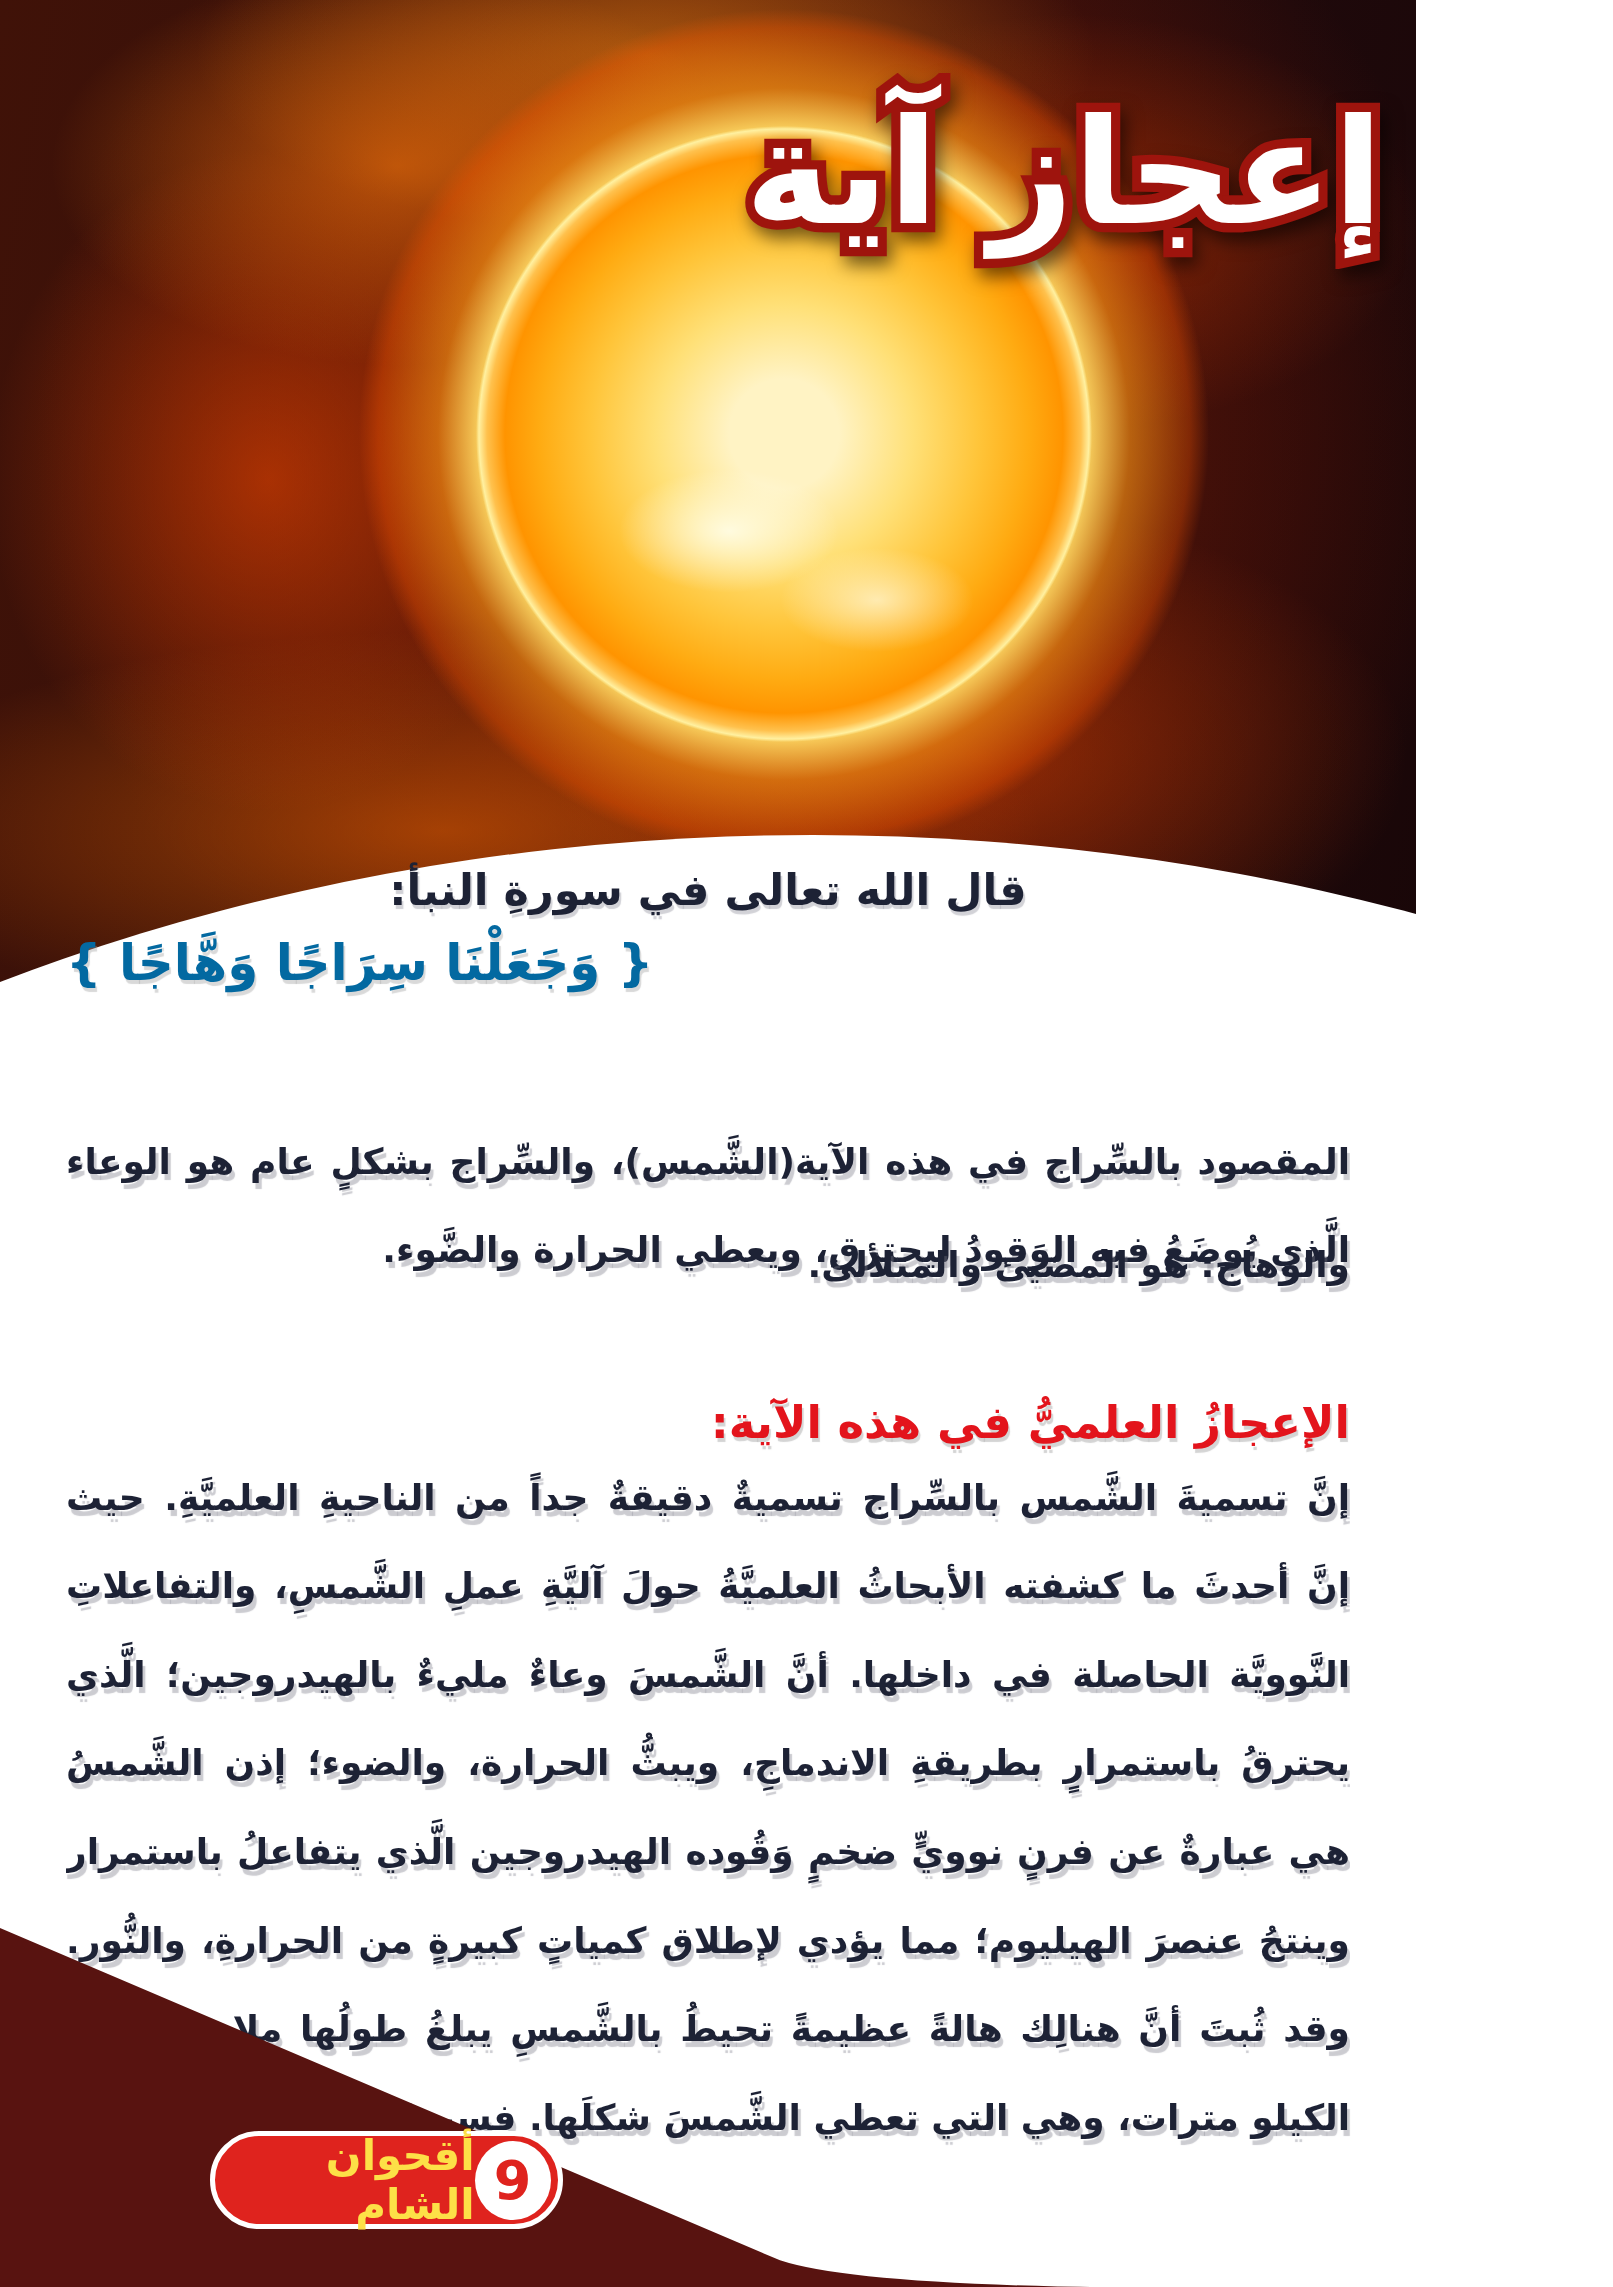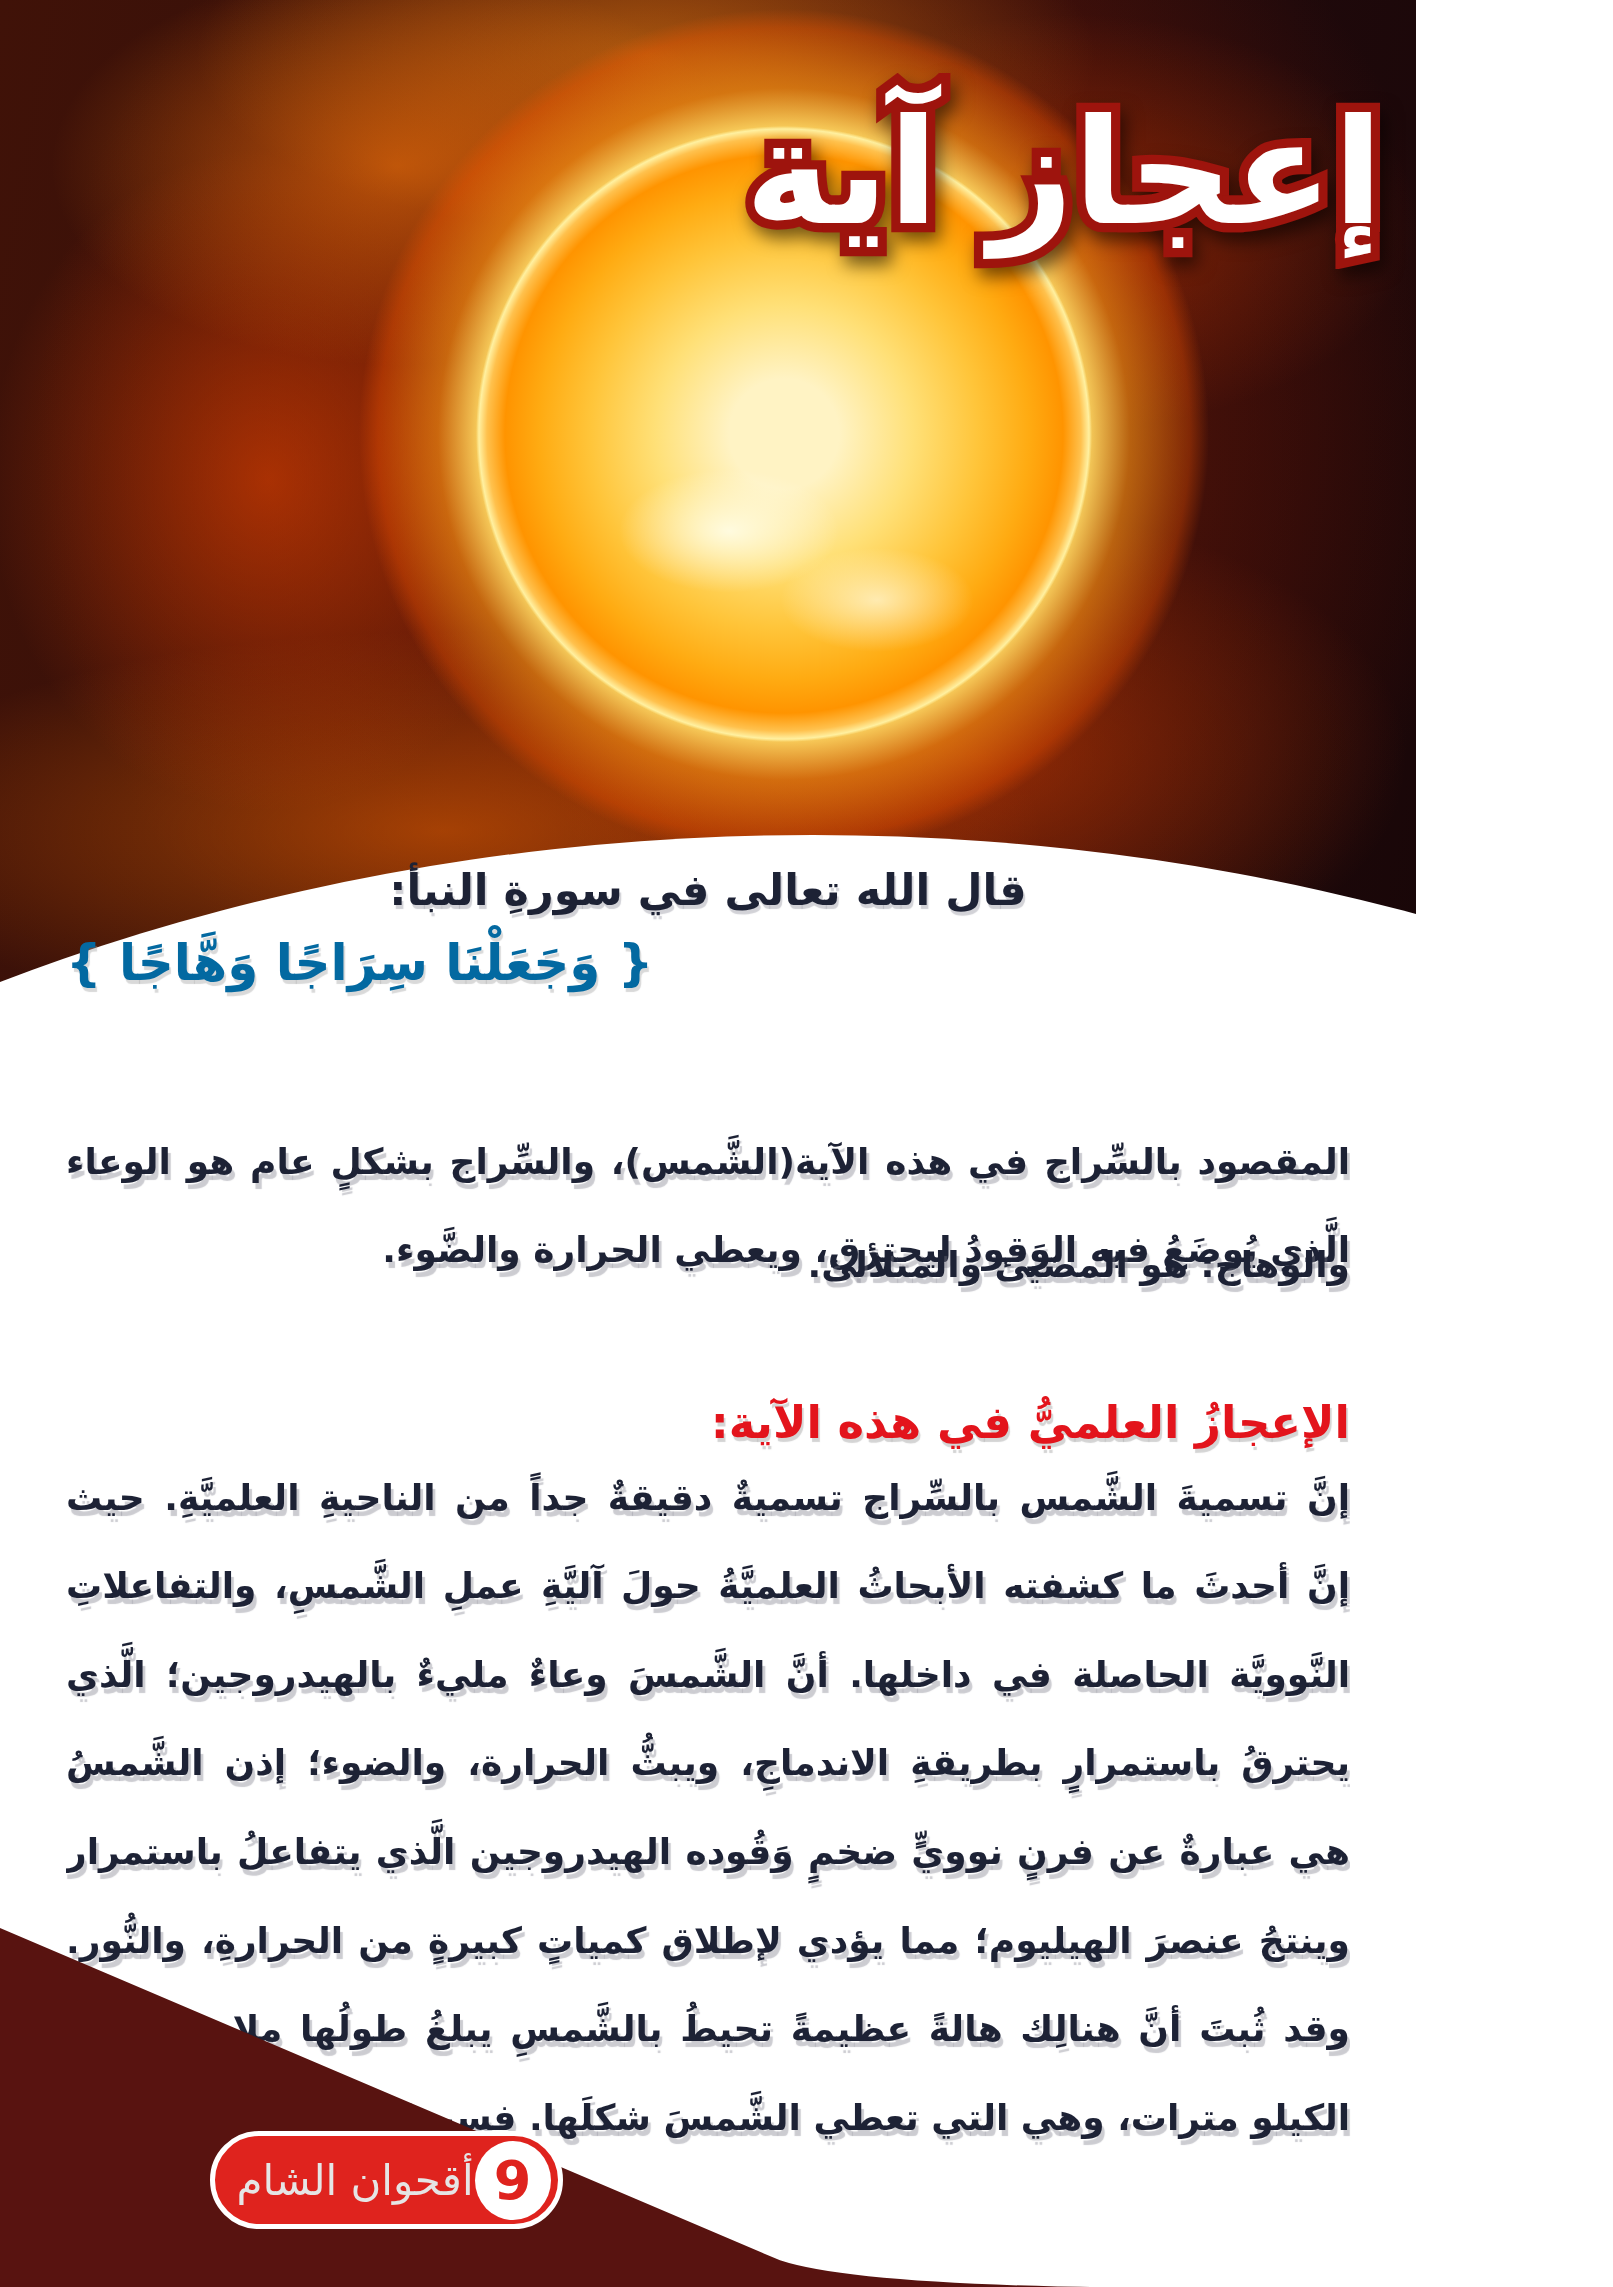--- a/index.html
+++ b/index.html
@@ -71,21 +71,21 @@
     background:#df231e;border:5.5px solid #ffffff;border-radius:59px;
     box-sizing:border-box;display:flex;flex-direction:row;align-items:center;
     direction:rtl;padding:0 7.4px;
   }
   .badge .num{
     width:76px;height:79px;background:#ffffff;border-radius:50%;
     display:flex;align-items:center;justify-content:center;
     color:#df231e;font-size:54px;font-weight:700;flex:0 0 auto;
   }
   .badge .brand{
-    flex:1;text-align:center;color:#e5e5e5;font-size:42px;font-weight:400;
+    flex:1;text-align:right;color:#fde047;font-size:42px;font-weight:700;
     padding-left:13px;
   }
 </style>
 </head>
 <body>
 
 <div class="page">
 
   <div class="hero"></div>
 

